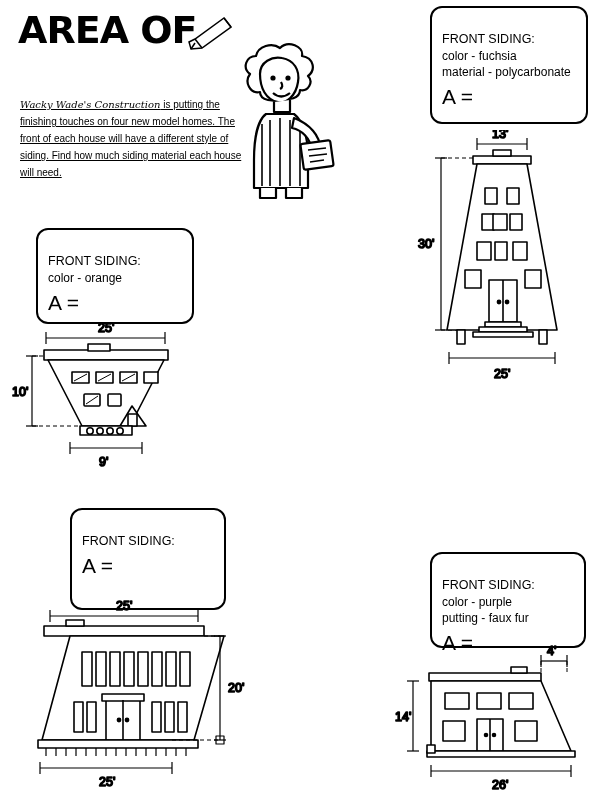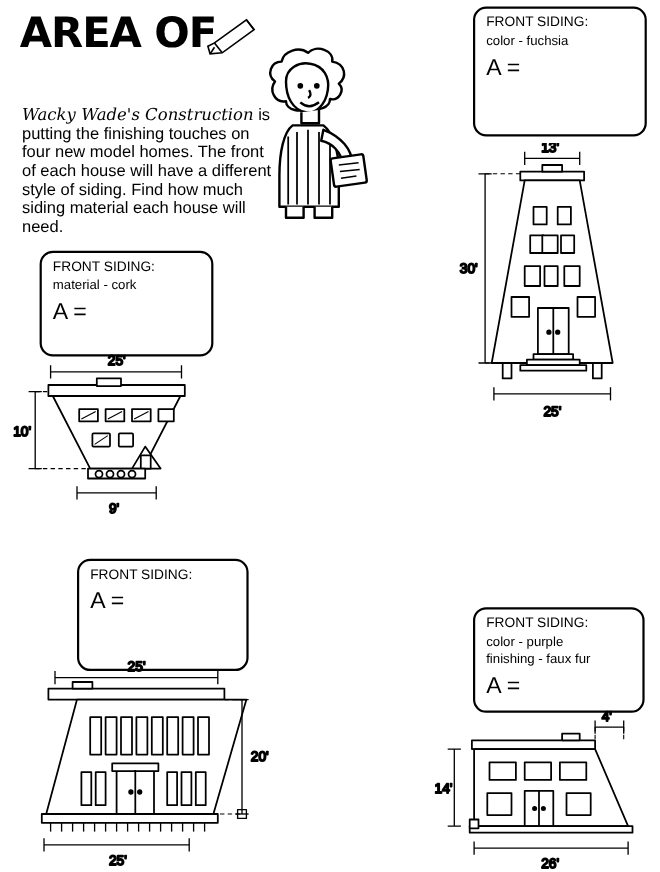--- a/index.html
+++ b/index.html
@@ -35,23 +35,24 @@
     letter-spacing: -1px;
     line-height: 40px;
     margin: 0;
     white-space: nowrap;
   }
   #intro-text {
     position: absolute;
     left: 20px;
     top: 96px;
     width: 235px;
-    font-size: 15px;
+    font-size: 10px;
     line-height: 17px;
     font-family: "Liberation Sans", sans-serif;
+    text-decoration: underline;
   }
   #intro-text .script {
     font-family: "DejaVu Serif", serif;
     font-style: italic;
   }
 
   
   #pencil-icon {
     position: absolute;
     left: 185px;
@@ -68,21 +69,21 @@
     width: 110px;
     height: 165px;
   }
 
   
   .siding-card {
     position: absolute;
     border: 2.5px solid #000;
     border-radius: 12px;
     background: #fff;
-    padding: 4px 10px 6px 10px;
+    padding: 23px 10px 6px 10px;
     box-sizing: border-box;
   }
   .siding-card .card-title {
     font-size: 12.5px;
     line-height: 16px;
     margin-bottom: 1px;
   }
   .siding-card .card-line {
     font-size: 12px;
     line-height: 16px;
@@ -167,39 +168,40 @@
       <rect x="74" y="104" width="30" height="26" rx="2" transform="rotate(-8 89 117)"></rect>
       <path d="M80 112 L98 110 M81 118 L99 116 M82 124 L96 122" stroke-width="1.4" fill="none"></path>
 
       <path d="M32 150 L32 160 L48 160 L48 150"></path>
       <path d="M58 150 L58 160 L74 160 L74 150"></path>
     </g>
   </svg>
 
   <div class="siding-card" id="card-orange">
     <div class="card-title">FRONT SIDING:</div>
-    <div class="card-line">material - cork</div>
+    <div class="card-line">color - orange</div>
     <div class="card-area">A =</div>
   </div>
 
   <div class="siding-card" id="card-fuchsia">
     <div class="card-title">FRONT SIDING:</div>
     <div class="card-line">color - fuchsia</div>
+    <div class="card-line">material - polycarbonate</div>
     <div class="card-area">A =</div>
   </div>
 
   <div class="siding-card" id="card-purple">
     <div class="card-title">FRONT SIDING:</div>
     <div class="card-area">A =</div>
   </div>
 
   <div class="siding-card" id="card-black">
     <div class="card-title">FRONT SIDING:</div>
     <div class="card-line">color - purple</div>
-    <div class="card-line">finishing - faux fur</div>
+    <div class="card-line">putting - faux fur</div>
     <div class="card-area">A =</div>
   </div>
 
   <svg class="figure" id="fig-house1" viewBox="0 0 200 150">
     <g fill="#fff" stroke="#000" stroke-width="1.6" stroke-linejoin="round">
 
       <line x1="36" y1="20" x2="155" y2="20" stroke-width="1.2"></line>
       <line x1="36" y1="14" x2="36" y2="26" stroke-width="1.2"></line>
       <line x1="155" y1="14" x2="155" y2="26" stroke-width="1.2"></line>
       <text class="lbl" x="88" y="14">25'</text>

